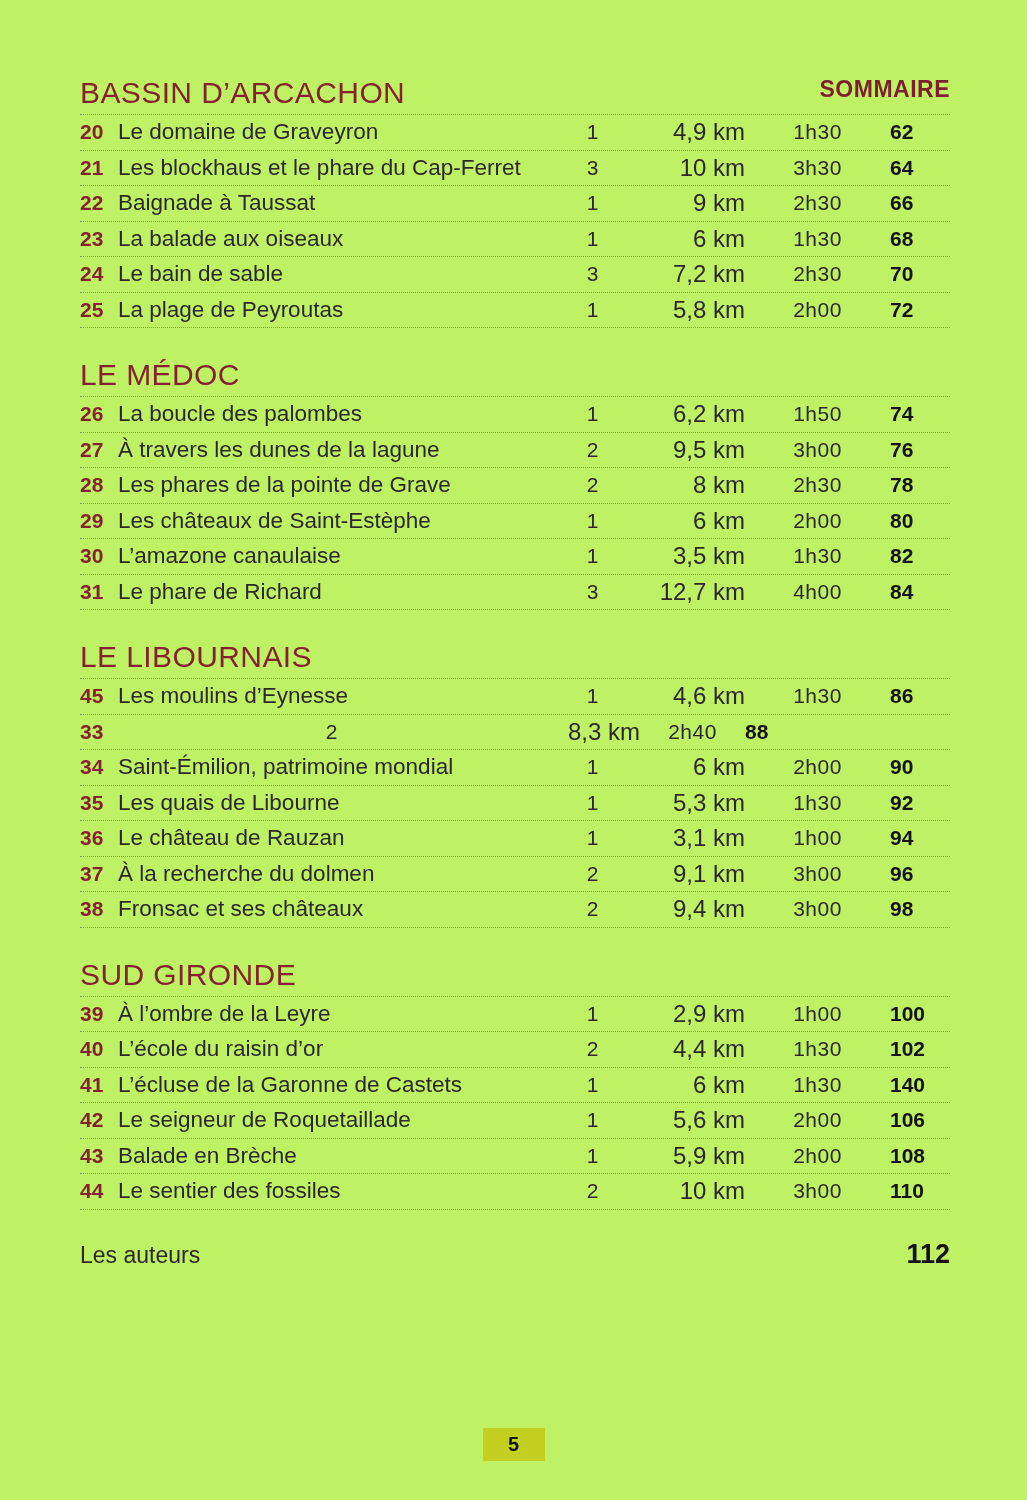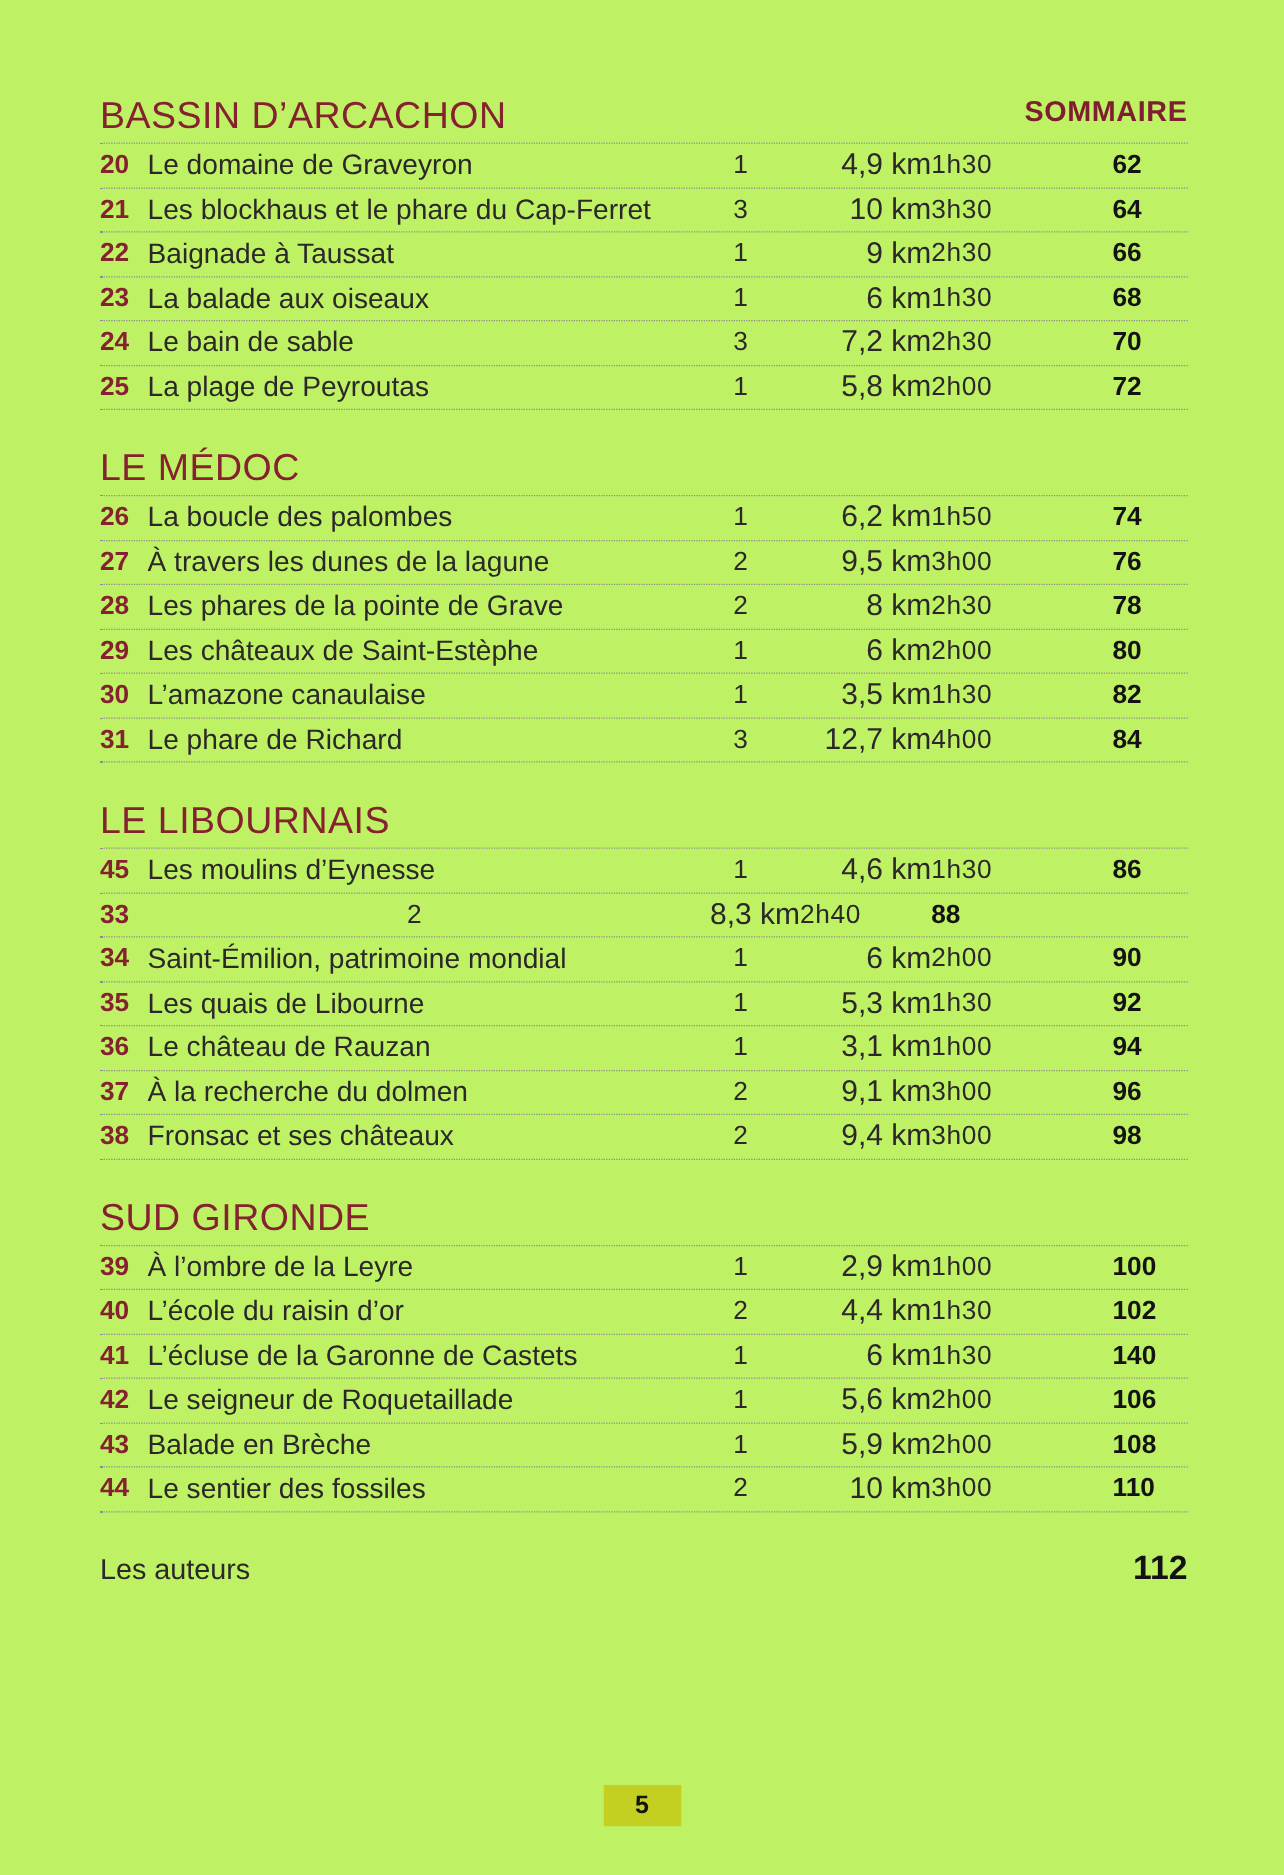--- a/index.html
+++ b/index.html
@@ -52,21 +52,21 @@
     align-items: center;
     height: 35.5px;
     border-bottom: 1px dotted var(--dots);
     font-size: 22.5px;
     color: var(--text);
   }
   .cell-num   { color: var(--maroon-light); font-weight: 700; font-size: 21px; }
   .cell-title { white-space: nowrap; overflow: hidden; }
   .cell-diff  { text-align: center; font-size: 21px; }
   .cell-dist  { text-align: right;  font-size: 24px; }
-  .cell-dur   { font-size: 21px; letter-spacing: 0.5px; }
+  .cell-dur   { text-align: center; font-size: 21px; letter-spacing: 0.5px; }
   .cell-page  { text-align: left;  font-size: 21px; font-weight: 700; color: var(--pagenum); }
   .authors-row {
     display: flex;
     justify-content: space-between;
     align-items: baseline;
     margin-top: 29px;
     font-size: 23px;
     color: var(--text);
   }
   .authors-row .cell-page { font-size: 27px; }

